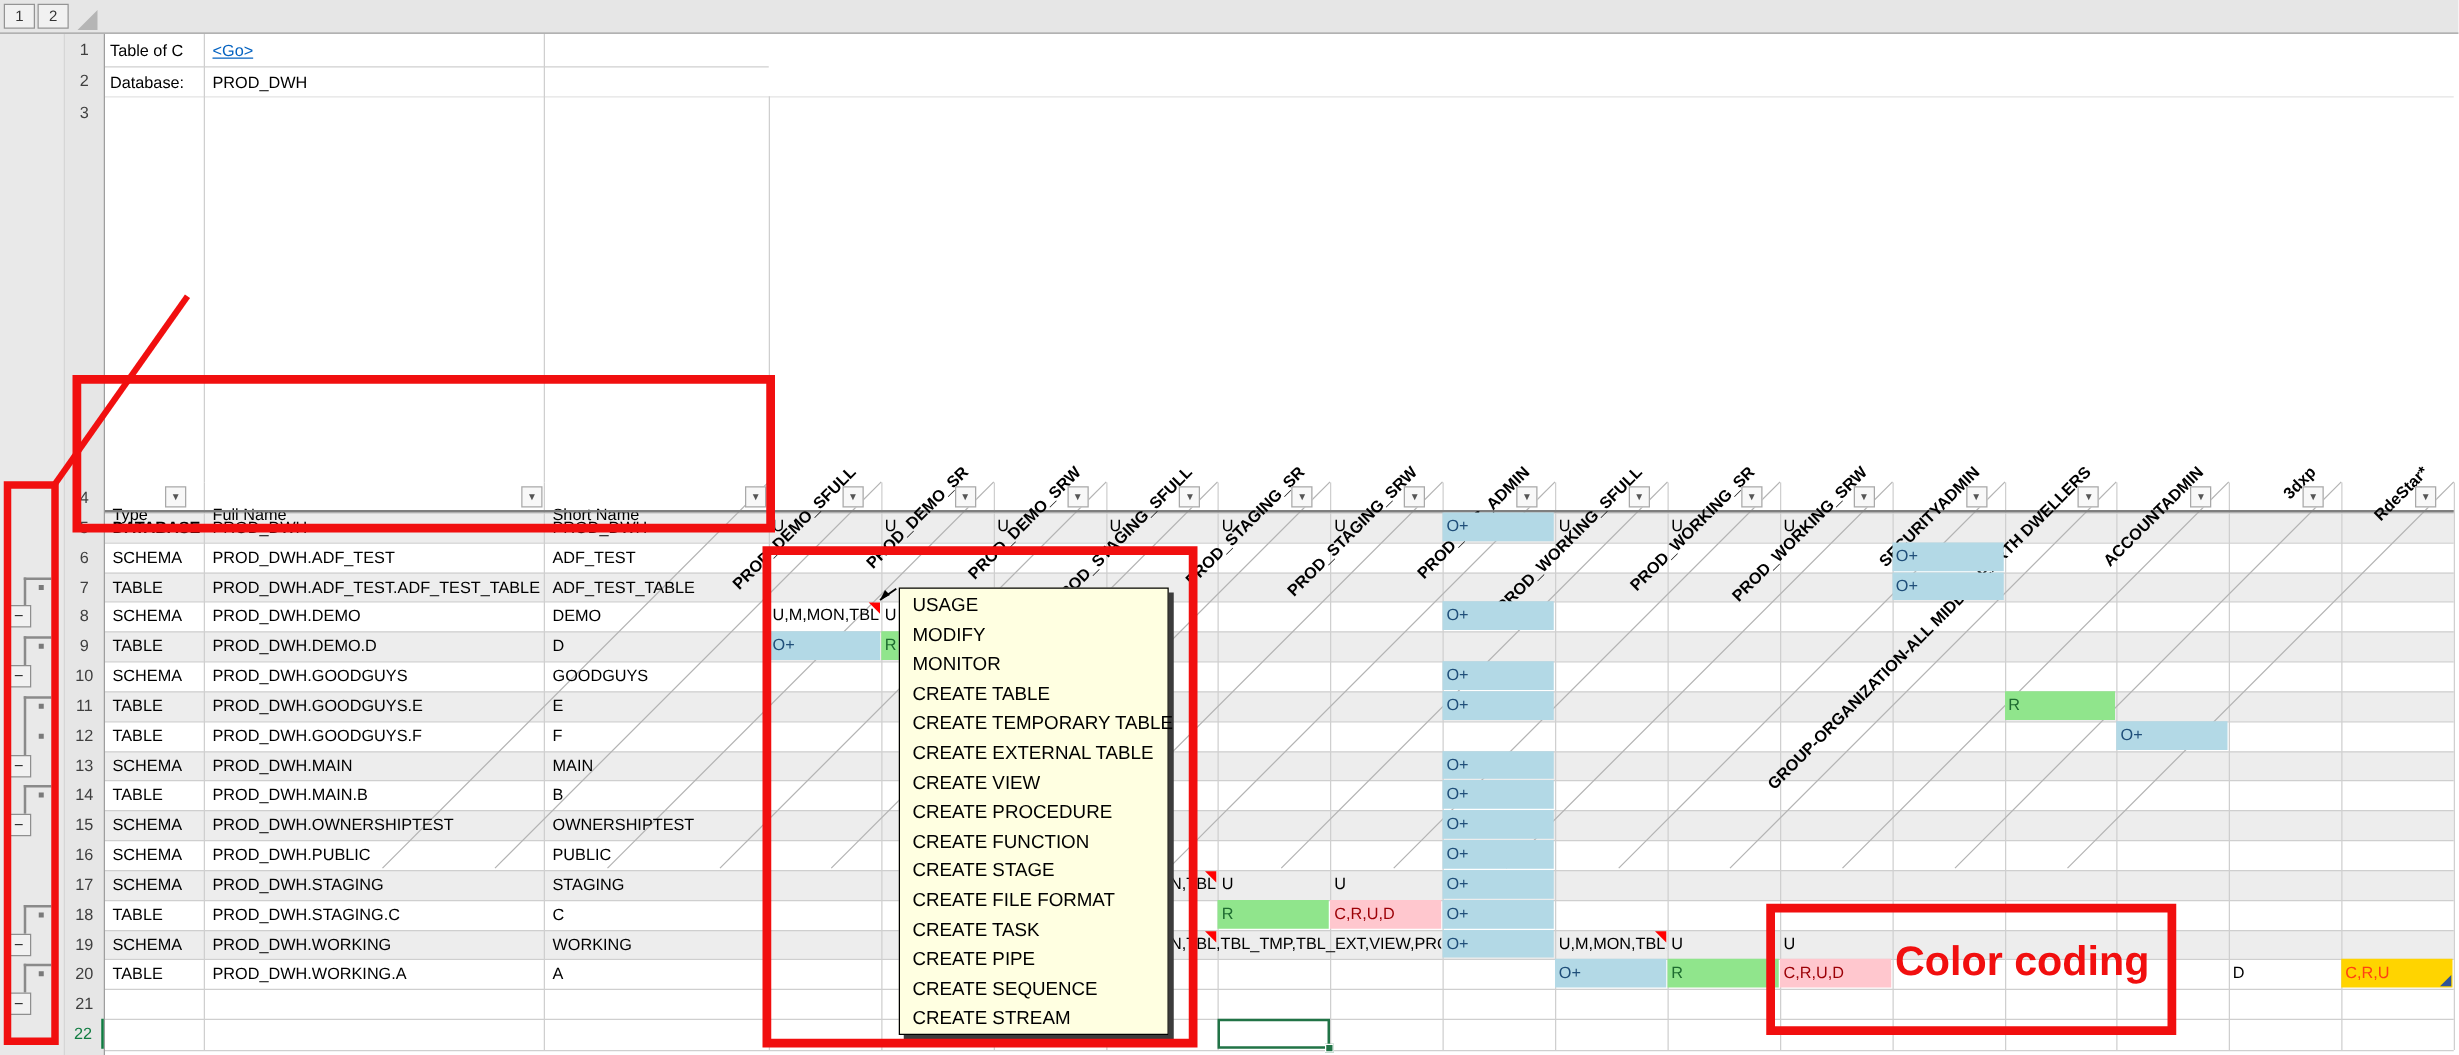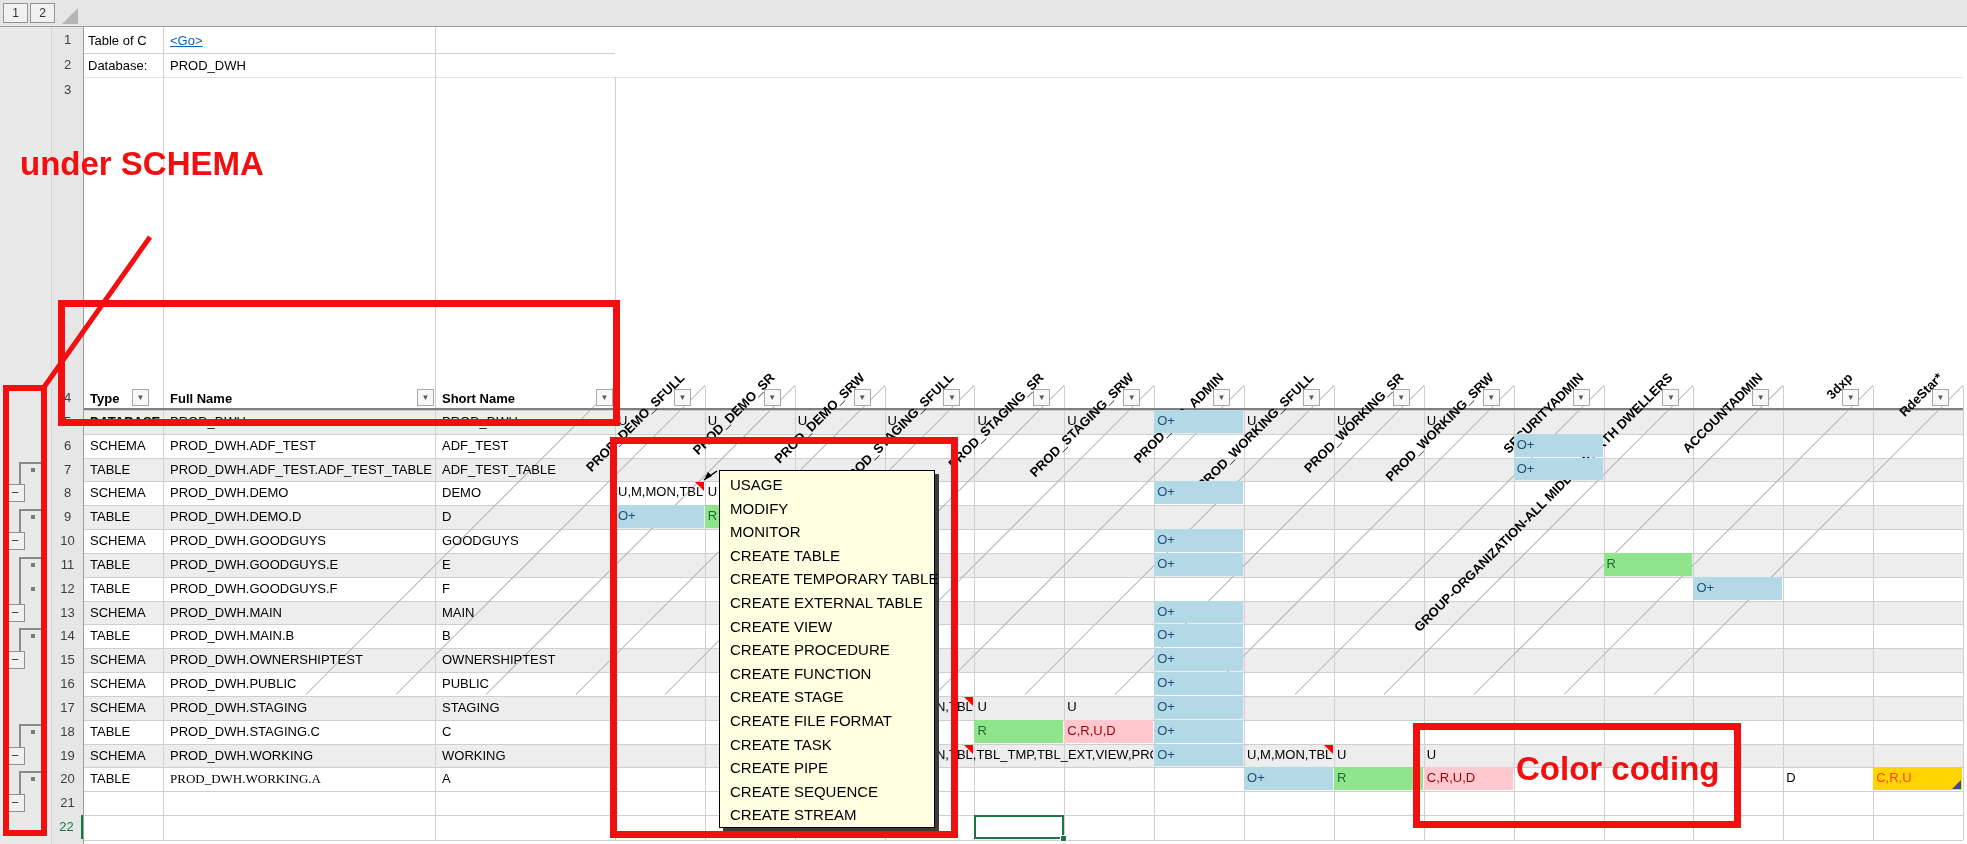--- a/index.html
+++ b/index.html
@@ -22,21 +22,21 @@
   .lvlbtn { position:absolute; top:3px; width:25px; height:20px; background:#f1f1f1; border:1px solid #949494;
             text-align:center; line-height:18px; font-size:12px; color:#333; z-index:4; }
   #selectall { position:absolute; left:62px; top:8px; width:0; height:0;
                border-left:16px solid transparent; border-bottom:16px solid #b5b5b5; z-index:4; }
   
   .stripe { position:absolute; left:84px; width:1879px; background:#EDEDED; z-index:0; }
   .vline { position:absolute; width:1px; background:#cfcfcf; z-index:1; }
   .hline { position:absolute; height:1px; background:#cfcfcf; z-index:1; }
   .hdrline { position:absolute; left:84px; width:1879px; height:2px; background:#7f7f7f; z-index:2; }
   .ctext { position:absolute; white-space:nowrap; overflow:hidden; line-height:23px; padding-left:4px; z-index:2; }
-  .bold { font-weight:bold; }
+  .bold { font-weight:normal;margin-top:13px; }
   .val { position:absolute; white-space:nowrap; overflow:hidden; line-height:23px; padding-left:3px;
          font-size:13px; z-index:2; }
   .dd { position:absolute; width:17px; height:17px; background:#f8f8f8; border:1px solid #a9a9a9;
         text-align:center; line-height:15px; font-size:8px; color:#555; z-index:3; }
   .diag { position:absolute; width:437px; height:1px; background:#b3b3b3; transform-origin:100% 50%;
           transform:rotate(-45deg); z-index:1; }
   .rolehdr { position:absolute; width:560px; height:19px; line-height:19px; text-align:right;
              transform-origin:100% 100%; transform:rotate(-45deg); font-weight:bold; font-size:13px;
              white-space:nowrap; z-index:2; }
   .cflag { position:absolute; width:0; height:0; border-left:9px solid transparent; z-index:4; }
@@ -91,21 +91,20 @@
       <div class="tipitem">CREATE FUNCTION</div>
       <div class="tipitem">CREATE STAGE</div>
       <div class="tipitem">CREATE FILE FORMAT</div>
       <div class="tipitem">CREATE TASK</div>
       <div class="tipitem">CREATE PIPE</div>
       <div class="tipitem">CREATE SEQUENCE</div>
       <div class="tipitem">CREATE STREAM</div>
     </div>
 
   <div class="redtext" style="left: 20px; top: 138px; line-height: 52px; color: rgb(241, 15, 15);">
-    <div>under SCHEMA</div>
   </div>
   <div class="redtext" style="left: 970px; top: 444px; line-height: 53px; color: rgb(241, 15, 15);">
   </div>
   <div class="redtext" style="left: 1516px; top: 750px; color: rgb(241, 15, 15);">Color coding</div>
 
   <div class="redbox" style="left: 3px; top: 385px; width: 44px; height: 451px; border-width: 6px; border-color: rgb(241, 15, 15);"></div>
   <div class="redbox" style="left: 58px; top: 300px; width: 562px; height: 126px; border-width: 7px; border-color: rgb(241, 15, 15);"></div>
   <div class="redbox" style="left: 610px; top: 437px; width: 348px; height: 401px; border-width: 7px; border-color: rgb(241, 15, 15);"></div>
   <div class="redbox" style="left: 1413px; top: 723px; width: 328px; height: 105px; border-width: 7px; border-color: rgb(241, 15, 15);"></div>
 
@@ -296,21 +295,21 @@
     <div class="ctext" style="left: 86px; top: 695.96px; width: 76px; height: 23.83px; line-height: 23.83px;">SCHEMA</div>
     <div class="ctext" style="left: 166px; top: 695.96px; width: 268px; height: 23.83px; line-height: 23.83px;">PROD_DWH.STAGING</div>
     <div class="ctext" style="left: 438px; top: 695.96px; width: 176px; height: 23.83px; line-height: 23.83px;">STAGING</div>
     <div class="ctext" style="left: 86px; top: 719.79px; width: 76px; height: 23.83px; line-height: 23.83px;">TABLE</div>
     <div class="ctext" style="left: 166px; top: 719.79px; width: 268px; height: 23.83px; line-height: 23.83px;">PROD_DWH.STAGING.C</div>
     <div class="ctext" style="left: 438px; top: 719.79px; width: 176px; height: 23.83px; line-height: 23.83px;">C</div>
     <div class="ctext" style="left: 86px; top: 743.62px; width: 76px; height: 23.83px; line-height: 23.83px;">SCHEMA</div>
     <div class="ctext" style="left: 166px; top: 743.62px; width: 268px; height: 23.83px; line-height: 23.83px;">PROD_DWH.WORKING</div>
     <div class="ctext" style="left: 438px; top: 743.62px; width: 176px; height: 23.83px; line-height: 23.83px;">WORKING</div>
     <div class="ctext" style="left: 86px; top: 767.45px; width: 76px; height: 23.83px; line-height: 23.83px;">TABLE</div>
-    <div class="ctext" style="left: 166px; top: 767.45px; width: 268px; height: 23.83px; line-height: 23.83px; font-family: Liberation Serif, serif;">PROD_DWH.WORKING.A</div>
+    <div class="ctext" style="left: 166px; top: 767.45px; width: 268px; height: 23.83px; line-height: 23.83px;">PROD_DWH.WORKING.A</div>
     <div class="ctext" style="left: 438px; top: 767.45px; width: 176px; height: 23.83px; line-height: 23.83px;">A</div>
     <div class="val" style="left: 615px; top: 410px; width: 88.8667px; height: 22.83px; line-height: 22.83px; color: rgb(0, 0, 0);">U</div>
     <div class="val" style="left: 704.867px; top: 410px; width: 88.8667px; height: 22.83px; line-height: 22.83px; color: rgb(0, 0, 0);">U</div>
     <div class="val" style="left: 794.733px; top: 410px; width: 88.8667px; height: 22.83px; line-height: 22.83px; color: rgb(0, 0, 0);">U</div>
     <div class="val" style="left: 884.6px; top: 410px; width: 88.8667px; height: 22.83px; line-height: 22.83px; color: rgb(0, 0, 0);">U</div>
     <div class="val" style="left: 974.467px; top: 410px; width: 88.8667px; height: 22.83px; line-height: 22.83px; color: rgb(0, 0, 0);">U</div>
     <div class="val" style="left: 1064.33px; top: 410px; width: 88.8667px; height: 22.83px; line-height: 22.83px; color: rgb(0, 0, 0);">U</div>
     <div class="val" style="left: 1154.2px; top: 410px; width: 88.8667px; height: 22.83px; line-height: 22.83px; color: rgb(31, 78, 121); background: rgb(179, 217, 230);">O+</div>
     <div class="val" style="left: 1244.07px; top: 410px; width: 88.8667px; height: 22.83px; line-height: 22.83px; color: rgb(0, 0, 0);">U</div>
     <div class="val" style="left: 1333.93px; top: 410px; width: 88.8667px; height: 22.83px; line-height: 22.83px; color: rgb(0, 0, 0);">U</div>

